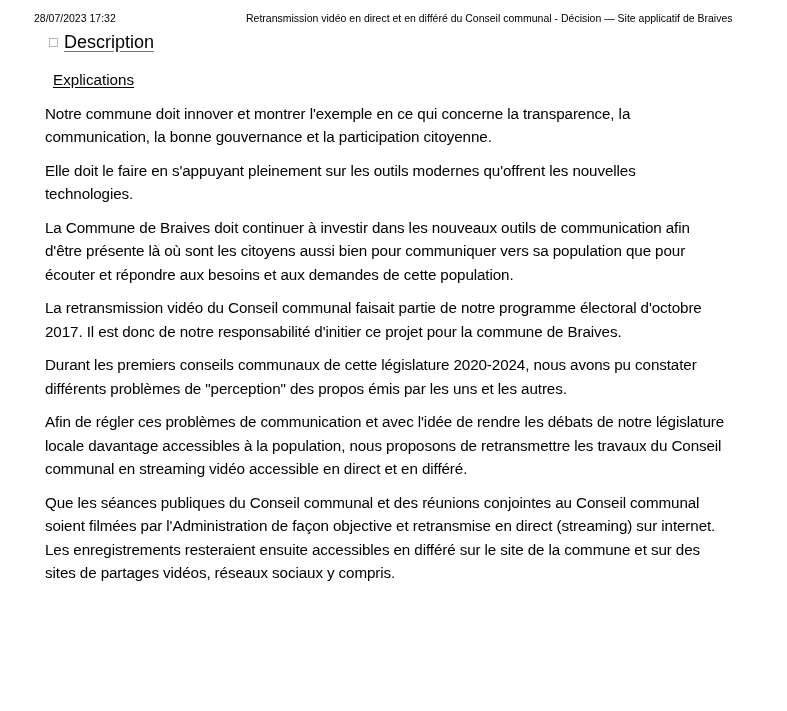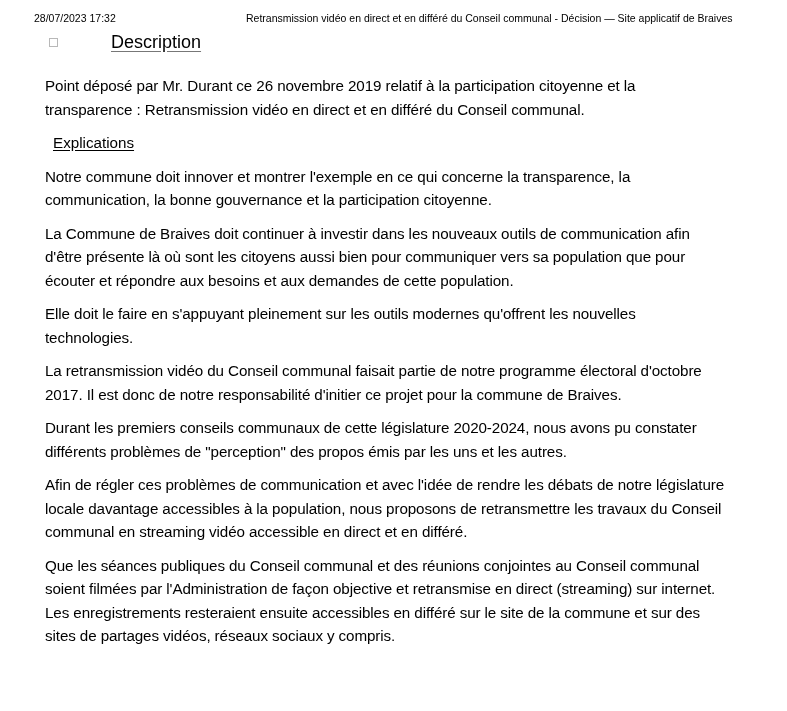--- a/index.html
+++ b/index.html
@@ -39,22 +39,21 @@
     .content {
       position: absolute;
       left: 45px;
       top: 30px;
       width: 680px;
     }
     .section-heading {
       display: flex;
       align-items: center;
       height: 24px;
-      margin-bottom: 20px;
-      gap: 47px;
+      margin-bottom: 14px;
     }
     .section-heading .box {
       display: inline-block;
       width: 9px;
       height: 9px;
       border: 1px solid #b8b8b8;
       margin-left: 4px;
       margin-right: 6px;
       box-sizing: border-box;
     }
@@ -85,26 +84,25 @@
   <span class="print-date">28/07/2023 17:32</span>
   <span class="print-title">Retransmission vidéo en direct et en différé du Conseil communal - Décision — Site applicatif de Braives</span>
 </div>
 
 <div class="content">
   <div class="section-heading">
     <span class="box"></span>
     <span class="label">Description</span>
   </div>
 
-  <p>Point déposé par Mr. Durant ce 26 novembre 2019 relatif à la participation citoyenne et la transparence : Retransmission vidéo en direct et en différé du Conseil communal.</p>
 
   <div class="subheading">Explications</div>
 
   <p>Notre commune doit innover et montrer l'exemple en ce qui concerne la transparence, la communication, la bonne gouvernance et la participation citoyenne.</p>
+  <p>Elle doit le faire en s'appuyant pleinement sur les outils modernes qu'offrent les nouvelles technologies.</p>
   <p>La Commune de Braives doit continuer à investir dans les nouveaux outils de communication afin d'être présente là où sont les citoyens aussi bien pour communiquer vers sa population que pour écouter et répondre aux besoins et aux demandes de cette population.</p>
-  <p>Elle doit le faire en s'appuyant pleinement sur les outils modernes qu'offrent les nouvelles technologies.</p>
   <p>La retransmission vidéo du Conseil communal faisait partie de notre programme électoral d'octobre 2017.  Il est donc de notre responsabilité d'initier ce projet pour la commune de Braives.</p>
   <p>Durant les premiers conseils communaux de cette législature 2020-2024, nous avons pu constater différents problèmes de "perception" des propos émis par les uns et les autres.</p>
   <p>Afin de régler ces problèmes de communication et avec l'idée de rendre les débats de notre législature locale davantage accessibles à la population, nous proposons de retransmettre les travaux du Conseil communal en streaming vidéo accessible en direct et en différé.</p>
 
 
   <p>Que les séances publiques du Conseil communal et des réunions conjointes au Conseil communal soient filmées par l'Administration de façon objective et retransmise en direct (streaming) sur internet.  Les enregistrements resteraient ensuite accessibles en différé sur le site de la commune et sur des sites de partages vidéos, réseaux sociaux y compris.</p>
 </div>
 
 </body></html>

